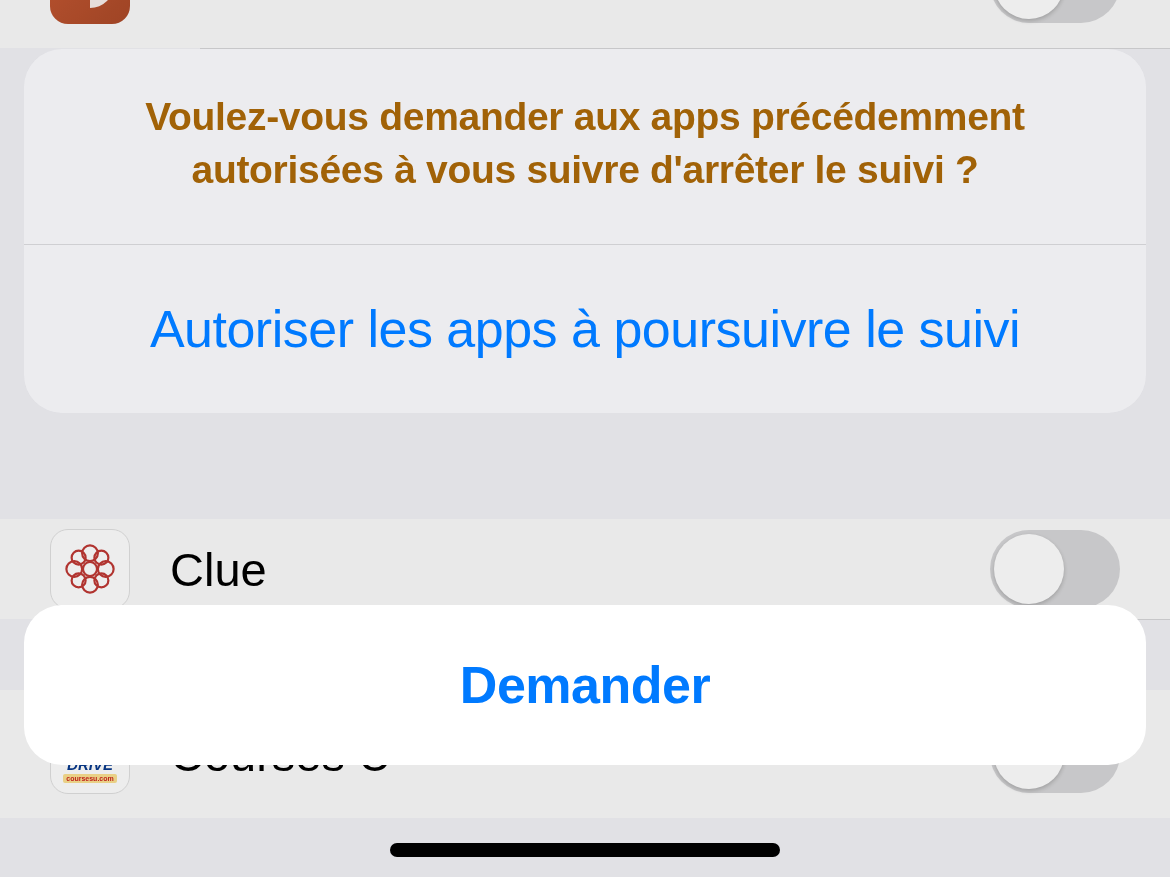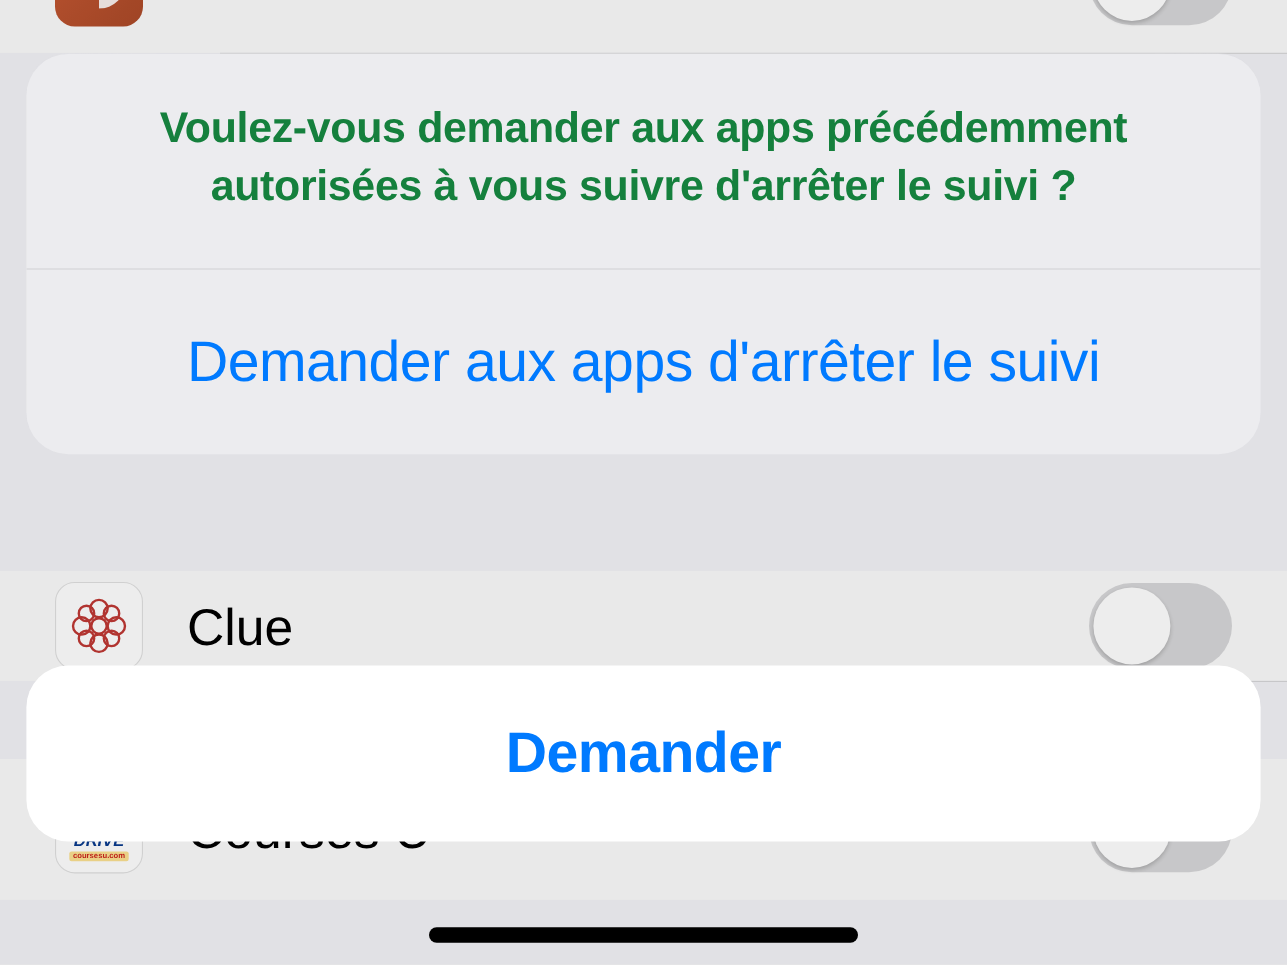--- a/index.html
+++ b/index.html
@@ -182,21 +182,21 @@
     
     .sheet-header {
       padding: 42px 50px 48px;
       text-align: center;
       border-bottom: 1px solid rgba(0,0,0,0.12);
     }
     
     .sheet-header-text {
       font-size: 39px;
       font-weight: 600;
-      color: #15803d;
+      color: #a16207;
       line-height: 1.35;
       letter-spacing: -0.3px;
     }
     
     .sheet-option {
       padding: 54px 20px;
       text-align: center;
       font-size: 52px;
       font-weight: 400;
       color: #007aff;
@@ -271,16 +271,16 @@
   </div>
 
   <div class="home-indicator"></div>
 </div>
 
 <div class="sheet-container">
   <div class="sheet-main">
     <div class="sheet-header">
       <div class="sheet-header-text">Voulez-vous demander aux apps précédemment autorisées à vous suivre d'arrêter le suivi ?</div>
     </div>
-    <div class="sheet-option">Demander aux apps d'arrêter le suivi</div>
+    <div class="sheet-option">Autoriser les apps à poursuivre le suivi</div>
   </div>
   <div class="sheet-cancel">Demander</div>
 </div>
 
 </body></html>

